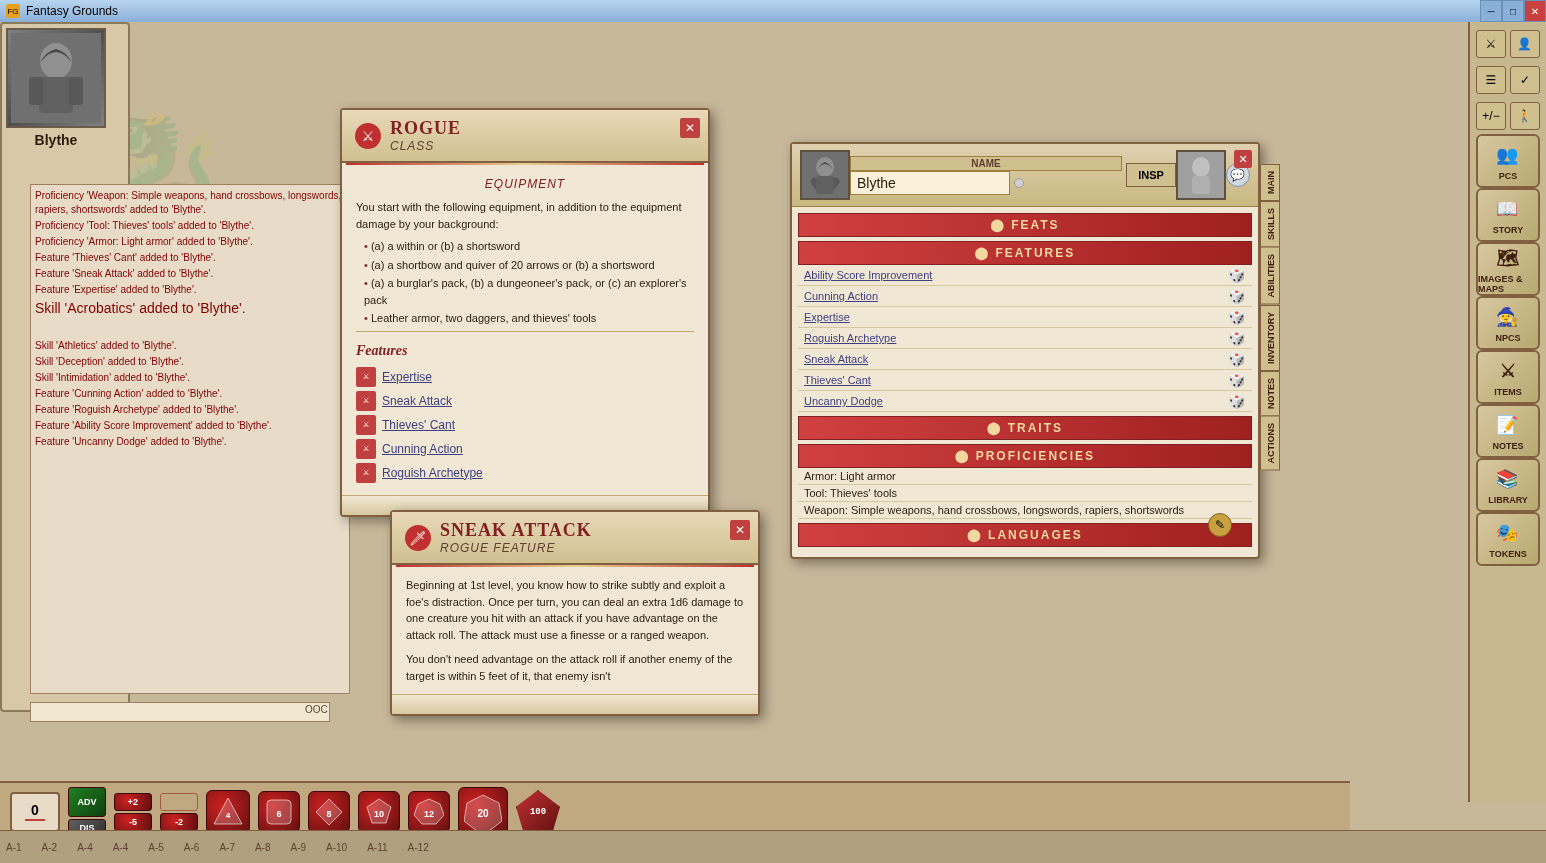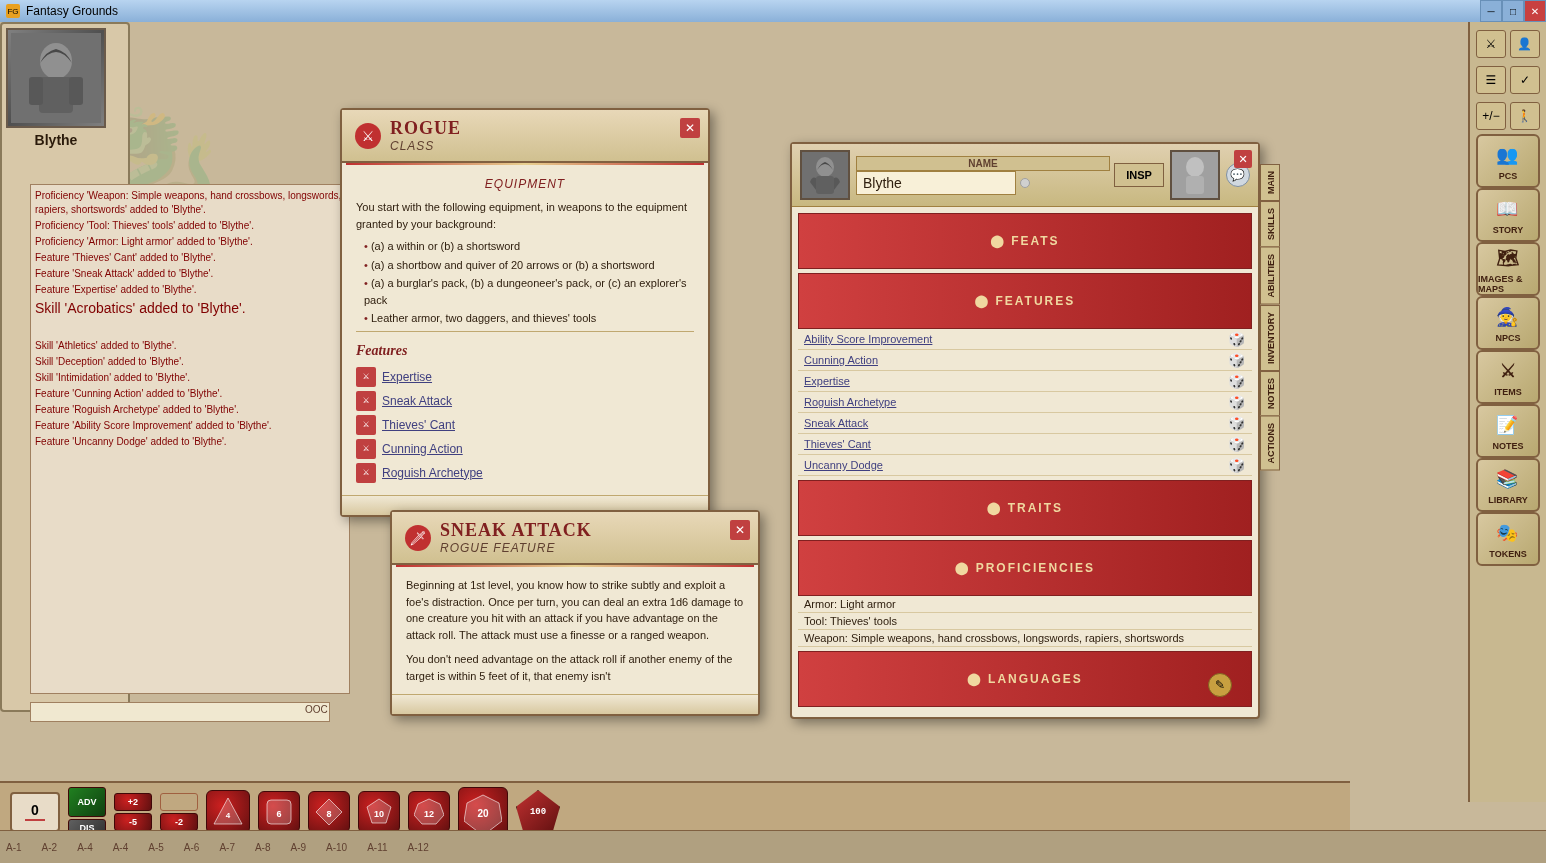--- a/index.html
+++ b/index.html
@@ -338,21 +338,20 @@
       border: 2px solid #806040;
       border-radius: 4px;
       box-shadow: 4px 4px 12px rgba(0,0,0,0.4);
       z-index: 40;
     }
     .sheet-header {
       background: linear-gradient(to bottom, #e0d0b0, #c8b880);
       padding: 6px 8px;
       display: flex;
       align-items: center;
-      gap: 6px;
       border-bottom: 1px solid #a08040;
       position: relative;
     }
     .sheet-portrait {
       width: 50px; height: 50px;
       background: #808080;
       border: 2px solid #605040;
       display: flex; align-items: center; justify-content: center;
       color: #ccc;
       font-size: 20px;
@@ -422,21 +421,21 @@
 
     .sheet-body {
       padding: 6px;
     }
     .sheet-section {
       margin-bottom: 4px;
     }
     .sheet-section-header {
       background: linear-gradient(to right, #d04040, #a02020);
       color: #f0d8a0;
-      padding: 20px 10px;
+      padding: 4px 10px;
       font-size: 12px;
       font-weight: bold;
       text-align: center;
       letter-spacing: 2px;
       text-transform: uppercase;
       cursor: pointer;
       border: 1px solid #802020;
     }
     .sheet-feature-row {
       display: flex;
@@ -549,21 +548,21 @@
       </div>
       <button class="popup-close">✕</button>
     </div>
 
     <div style="height:2px; background: linear-gradient(to right, #c03030, #e8d090, #c03030); margin:0 4px;"></div>
 
     <div class="popup-body">
 
       <div style="color:#802020; font-size:12px; font-style:italic; text-align:center; margin-bottom:6px; letter-spacing:1px; text-transform:uppercase;">Equipment</div>
 
-      <p style="font-size:11px; margin-bottom:6px;">You start with the following equipment, in weapons to the equipment granted by your background:</p>
+      <p style="font-size:11px; margin-bottom:6px;">You start with the following equipment, in addition to the equipment damage by your background:</p>
 
       <ul class="popup-list" id="equipment-list">
           <li style="font-size: 11px; margin-bottom: 2px;">(a) a within or (b) a shortsword</li>
           <li style="font-size: 11px; margin-bottom: 2px;">(a) a shortbow and quiver of 20 arrows or (b) a shortsword</li>
           <li style="font-size: 11px; margin-bottom: 2px;">(a) a burglar's pack, (b) a dungeoneer's pack, or (c) an explorer's pack</li>
           <li style="font-size: 11px; margin-bottom: 2px;">Leather armor, two daggers, and thieves' tools</li>
         </ul>
 
       <hr class="separator-line">
 

